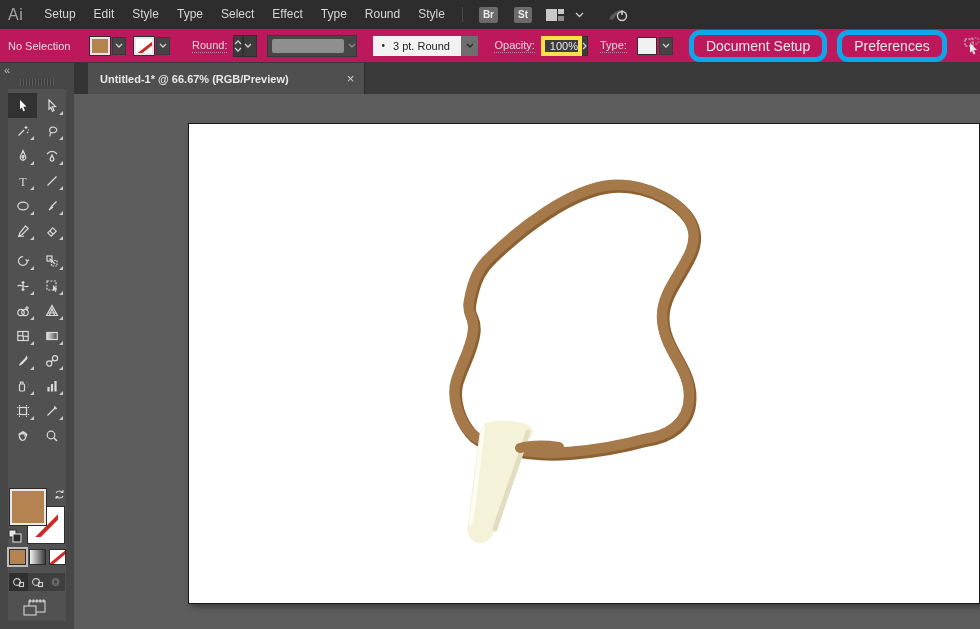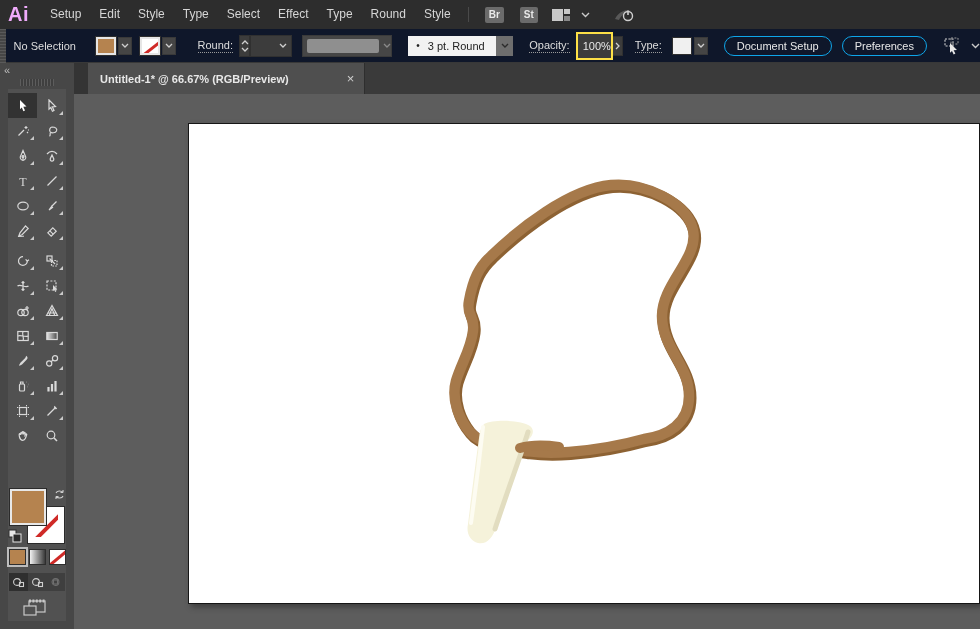--- a/index.html
+++ b/index.html
@@ -3,29 +3,29 @@
 <meta charset="utf-8">
 <style>
   * { margin:0; padding:0; box-sizing:border-box; }
   html,body { width:980px; height:629px; overflow:hidden; }
   body { font-family:"Liberation Sans", sans-serif; background:#5d5d5d; position:relative; }
   .screen { position:absolute; inset:0; width:980px; height:629px; }
 
   
   .menubar { position:absolute; left:0; top:0; width:980px; height:29px; background:#2d2d2d;
              display:flex; align-items:center; color:#d6d6d6; font-size:12px; }
-  .ai-logo { color:#f0abfc; font-weight:bold; font-size:20px; padding:0 12px 0 8px; letter-spacing:.5px; }
+  .ai-logo { color:#a3a3a3; font-weight:normal; font-size:16px; padding:0 12px 0 8px; letter-spacing:.5px; }
   .menu-item { padding:0 9px; height:29px; line-height:29px; cursor:default; }
   .mb-sep { width:1px; height:15px; background:#4a4a4a; margin:0 8px; }
   .mb-btn { background:#6b6b6b; color:#e9e9e9; font-size:10px; font-weight:bold;
             border-radius:2px; padding:3px 4px; margin:0 8px; line-height:1; }
   .mb-ico { margin:0 5px; display:flex; align-items:center; }
 
   
-  .controlbar { position:absolute; left:0; top:29px; width:980px; height:34px; background:#0f172a;
+  .controlbar { position:absolute; left:0; top:29px; width:980px; height:34px; background:#be185d;
                 border-bottom:1px solid #383838; display:flex; align-items:center;
                 color:#dedede; font-size:11px; }
   .cb-grip { width:8px; height:34px;
              background:repeating-linear-gradient(0deg,#5a5a5a 0 1px,#464646 1px 3px); }
   .cb-label { margin:0 6px; white-space:nowrap; }
   .cb-label.link { border-bottom:1px dotted #9a9a9a; padding-bottom:1px; }
   .swatch-wrap { display:flex; align-items:center; margin:0 4px; }
   .swatch { width:20px; height:18px; border:2px solid #e6e6e6; outline:1px solid #2e2e2e; }
   .swatch.none { background:#fff; position:relative; overflow:hidden; }
   .swatch.none::after { content:""; position:absolute; left:-4px; top:7px; width:30px; height:2.5px;
@@ -37,26 +37,26 @@
   .dd-dark { width:58px; height:22px; background:#3c3c3c; border:1px solid #303030;
              display:flex; align-items:center; justify-content:flex-end; padding-right:4px; }
   .profile-dd { width:94px; height:22px; background:#464646; border:1px solid #3a3a3a;
                 display:flex; align-items:center; margin-left:10px; }
   .profile-bar { width:72px; height:14px; background:#8f8f8f; border-radius:2px; margin:0 4px; }
   .brush-dd { display:flex; align-items:center; margin-left:16px; }
   .brush-field { width:88px; height:20px; background:#f2f2f2; color:#222;
                  display:flex; align-items:center; font-size:11px; }
   .brush-dot { margin:0 8px 0 8px; font-size:10px; }
   .brush-chev { width:17px; height:20px; background:#6e6e6e; display:flex; align-items:center; justify-content:center; }
-  .opacity-field { width:46px; height:28px; background:#3c3c3c; border:2px solid #fde047;
+  .opacity-field { width:46px; height:20px; background:#3c3c3c; border:4px solid #fde047;
                    color:#e8e8e8; display:flex; align-items:center; padding-left:5px; }
   .flyout-btn { width:14px; height:20px; background:#3c3c3c; border:1px solid #303030; border-left:none;
                 display:flex; align-items:center; justify-content:center; }
   .style-swatch { width:20px; height:18px; background:#f0f0f0; border:1px solid #2e2e2e; }
-  .cb-btn { border:1px solid #0ea5e9; border-radius:11px; color:#e8e8e8; font-size:11px;
+  .cb-btn { border:5px solid #0ea5e9; border-radius:11px; color:#e8e8e8; font-size:14px;
             padding:3px 12px; margin:0 5px; background:transparent; white-space:nowrap; }
   .cb-right-ico { display:flex; align-items:center; margin-left:10px; gap:5px; }
 
   
   .tabstrip { position:absolute; left:74px; top:63px; width:906px; height:31px; background:#3a3a3a;
               display:flex; align-items:flex-end; }
   .tabspacer { width:14px; height:31px; background:#343434; }
   .tab { height:31px; background:#4f4f4f; color:#e8e8e8; font-size:11px; font-weight:bold;
          display:flex; align-items:center; padding:0 10px 0 12px; border-right:1px solid #2e2e2e;gap:44px; }
   .tab-close { margin-left:14px; color:#cfcfcf; font-size:13px; font-weight:normal; cursor:default; }

